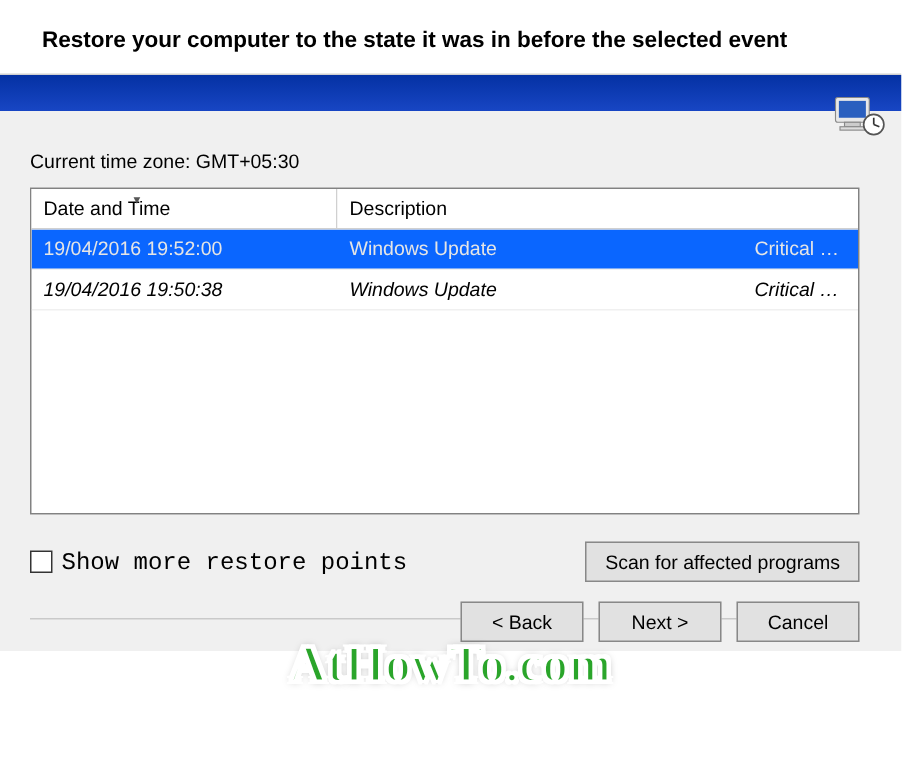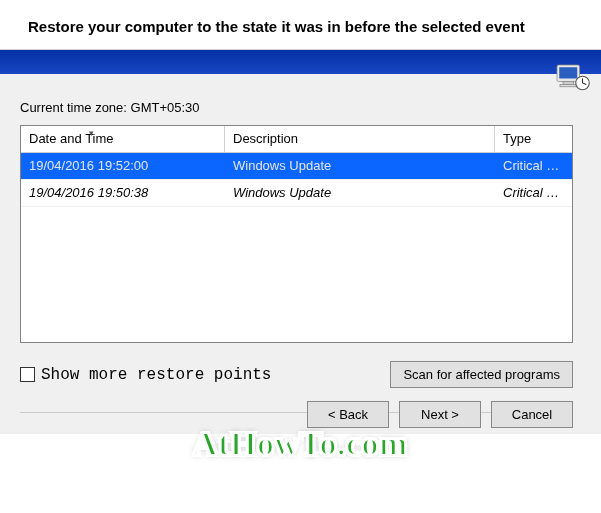--- a/index.html
+++ b/index.html
@@ -195,23 +195,20 @@
 
   <div class="table-wrap">
     <div class="thead">
       <div class="th col-date">
         <span>Date and Time</span>
         <span class="sort-arrow">▾</span>
       </div>
       <div class="th col-desc">
         <span>Description</span>
       </div>
-      <div class="th col-type">
-        <span>Type</span>
-      </div>
     </div>
     <div class="tbody" id="tbody">
         <div class="trow sel">
           <div class="td col-date">19/04/2016 19:52:00</div>
           <div class="td col-desc">Windows Update</div>
           <div class="td col-type">Critical Update</div>
         </div>
         <div class="trow">
           <div class="td col-date">19/04/2016 19:50:38</div>
           <div class="td col-desc">Windows Update</div>

